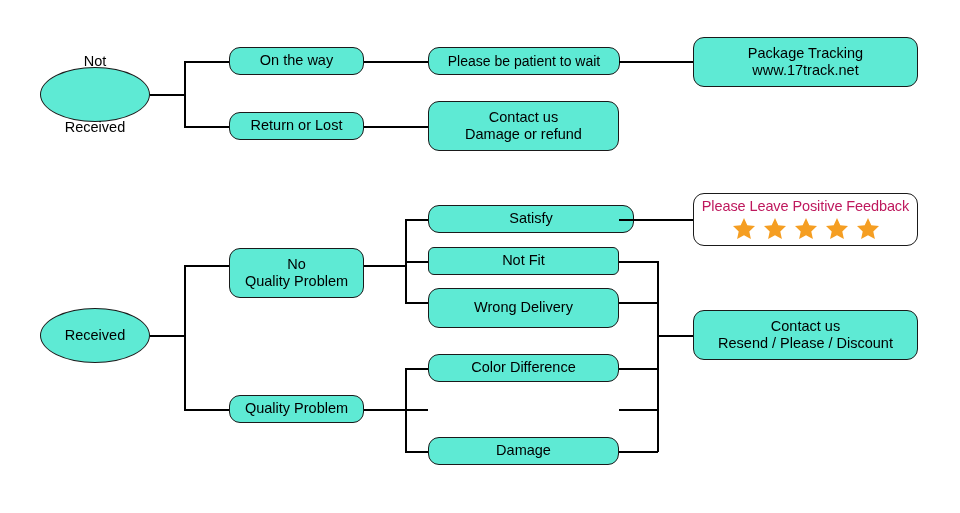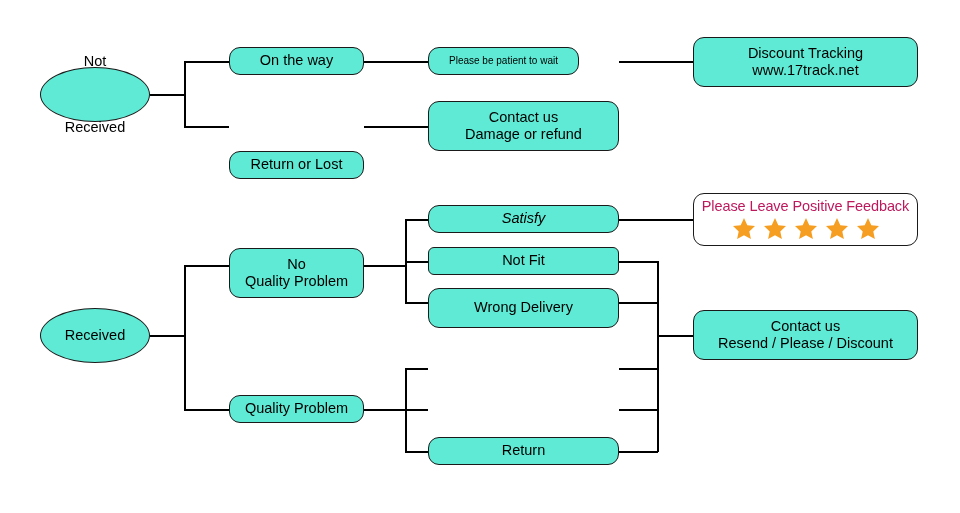--- a/index.html
+++ b/index.html
@@ -86,41 +86,41 @@
   <div class="line v" style="left:184px; top:61px; height:66px;"></div>
 
   <div class="line h" style="left:184px; top:61px; width:45px;"></div>
 
   <div class="line h" style="left:184px; top:126px; width:45px;"></div>
 
   <div class="node rrect" style="left:229px; top:47px; width:135px; height:28px; font-size:14.5px;">
     <span class="ln">On the way</span>
   </div>
 
-  <div class="node rrect" style="left:229px; top:112px; width:135px; height:28px; font-size:14.5px;margin-top:39px;">
+  <div class="node rrect" style="left:229px; top:112px; width:135px; height:28px; font-size:14.5px;">
     <span class="ln">Return or Lost</span>
   </div>
 
   <div class="line h" style="left:364px; top:61px; width:64px;"></div>
 
-  <div class="node rrect" style="left:428px; top:47px; width:151px; height:28px; font-size:10px;">
+  <div class="node rrect" style="left:428px; top:47px; width:192px; height:28px; font-size:14px;">
     <span class="ln">Please be patient to wait</span>
   </div>
 
   <div class="line h" style="left:364px; top:126px; width:64px;"></div>
 
   <div class="node rrect" style="left:428px; top:101px; width:191px; height:50px; font-size:14.5px;">
     <span class="ln">Contact us</span>
     <span class="ln">Damage or refund</span>
   </div>
 
   <div class="line h" style="left:619px; top:61px; width:74px;"></div>
 
   <div class="node rrect" style="left:693px; top:37px; width:225px; height:50px; font-size:14.5px;">
-    <span class="ln">Discount Tracking</span>
+    <span class="ln">Package Tracking</span>
     <span class="ln">www.17track.net</span>
   </div>
 
   <div class="node ellipse" style="left:40px; top:308px; width:110px; height:55px; font-size:14.5px;">
     <span class="ln">Received</span>
   </div>
 
   <div class="line h" style="left:150px; top:335px; width:35px;"></div>
 
   <div class="line v" style="left:184px; top:265px; height:145px;"></div>
@@ -135,38 +135,41 @@
   <div class="node rrect" style="left:229px; top:395px; width:135px; height:28px; font-size:14.5px;">
     <span class="ln">Quality Problem</span>
   </div>
 
   <div class="line h" style="left:364px; top:265px; width:42px;"></div>
   <div class="line v" style="left:405px; top:219px; height:84px;"></div>
   <div class="line h" style="left:405px; top:219px; width:23px;"></div>
   <div class="line h" style="left:405px; top:261px; width:23px;"></div>
   <div class="line h" style="left:405px; top:302px; width:23px;"></div>
 
-  <div class="node rrect" style="left:428px; top:205px; width:191px; height:28px; font-size:14.5px;font-style:italic;">
+  <div class="node rrect" style="left:428px; top:205px; width:206px; height:28px; font-size:14.5px;">
     <span class="ln">Satisfy</span>
   </div>
   <div class="node rrect" style="left:428px; top:247px; width:191px; height:28px; font-size:14.5px;border-radius:6px;">
     <span class="ln">Not Fit</span>
   </div>
   <div class="node rrect" style="left:428px; top:288px; width:191px; height:40px; font-size:14.5px;">
     <span class="ln">Wrong Delivery</span>
   </div>
 
   <div class="line h" style="left:364px; top:409px; width:42px;"></div>
   <div class="line v" style="left:405px; top:368px; height:84px;"></div>
   <div class="line h" style="left:405px; top:368px; width:23px;"></div>
   <div class="line h" style="left:405px; top:409px; width:23px;"></div>
   <div class="line h" style="left:405px; top:451px; width:23px;"></div>
 
+  <div class="node rrect" style="left:428px; top:354px; width:191px; height:28px; font-size:14.5px;">
+    <span class="ln">Color Difference</span>
+  </div>
   <div class="node rrect" style="left:428px; top:437px; width:191px; height:28px; font-size:14.5px;">
-    <span class="ln">Return</span>
+    <span class="ln">Damage</span>
   </div>
 
   <div class="line h" style="left:619px; top:219px; width:74px;"></div>
 
   <div class="line h" style="left:619px; top:261px; width:39px;"></div>
   <div class="line h" style="left:619px; top:302px; width:39px;"></div>
   <div class="line h" style="left:619px; top:368px; width:39px;"></div>
   <div class="line h" style="left:619px; top:409px; width:39px;"></div>
   <div class="line h" style="left:619px; top:451px; width:39px;"></div>
   <div class="line v" style="left:657px; top:261px; height:191px;"></div>

